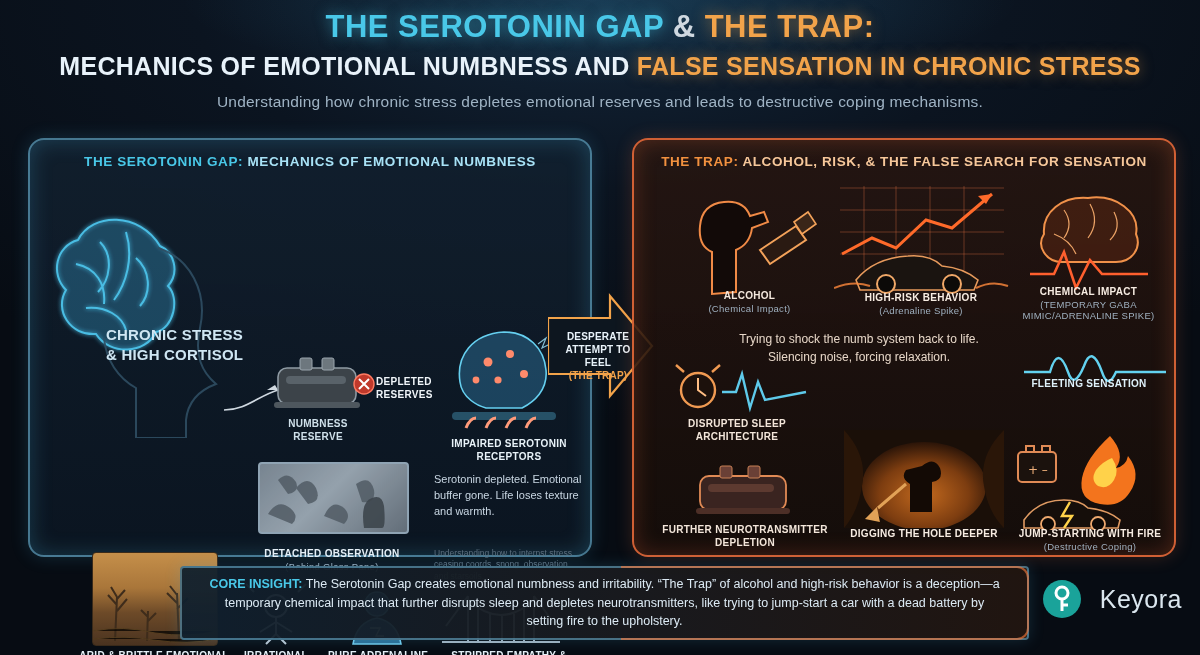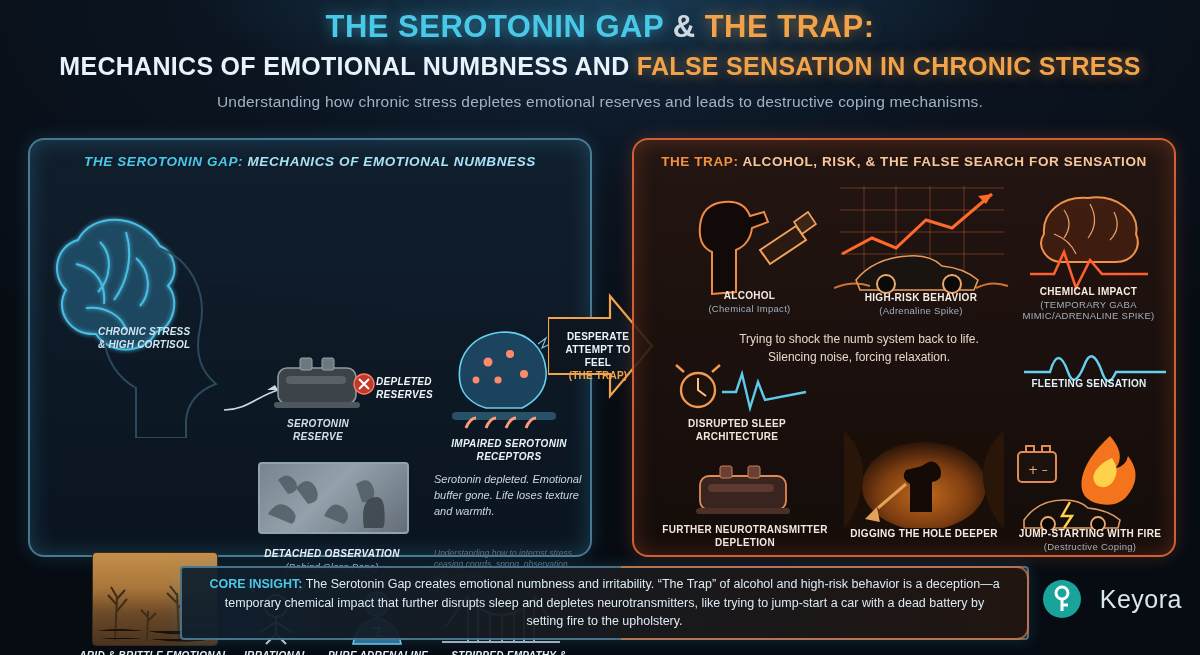--- a/index.html
+++ b/index.html
@@ -31,21 +31,20 @@
   .c-amp{color:#cfd8e0;font-weight:bold;}
   .subtitle{margin-top:12px;font-size:15.5px;color:#9fb3c4;letter-spacing:.2px;}
 
   
   .panel{position:absolute;border-radius:16px;}
   .panel-left{
     left:28px;top:138px;width:560px;height:415px;
     border:2px solid rgba(120,200,235,.55);
     background:linear-gradient(180deg, rgba(18,33,48,.85), rgba(12,22,34,.9));
     box-shadow:0 0 22px rgba(70,180,225,.25) inset, 0 0 18px rgba(70,180,225,.18);
-    font-style:italic;
   }
   .panel-right{
     left:632px;top:138px;width:540px;height:415px;
     border:2px solid rgba(240,110,60,.85);
     background:linear-gradient(180deg, rgba(40,22,16,.85), rgba(22,13,10,.92));
     box-shadow:0 0 22px rgba(240,110,60,.25) inset, 0 0 18px rgba(240,110,60,.2);
   }
   .panel-head{
     position:absolute;top:14px;left:0;right:0;text-align:center;
     font-size:13.5px;font-weight:bold;letter-spacing:.6px;
@@ -54,21 +53,21 @@
   .ph-left .accent{color:#49c8e8;}
   .ph-right{color:#f6c79a;}
   .ph-right .accent{color:#f2913f;}
 
   
   .cap{font-size:10px;font-weight:bold;letter-spacing:.3px;text-align:center;line-height:1.25;}
   .cap .sub{display:block;font-weight:normal;color:#9fb0bf;font-size:9.5px;}
   .node{position:absolute;text-align:center;}
 
   
-  .brain-label{position:absolute;left:68px;top:185px;font-size:10px;font-weight:bold;color:#cfe6f3;line-height:1.3;letter-spacing:.2px;}
+  .brain-label{position:absolute;left:76px;top:185px;font-size:15px;font-weight:bold;color:#cfe6f3;line-height:1.3;letter-spacing:.2px;}
   .detached-box{
     position:absolute;left:228px;top:322px;width:147px;height:68px;
     border:2px solid #8fa3b3;border-radius:4px;
     background:linear-gradient(135deg,#6e7a85,#8e9aa4 45%,#57616b);
     overflow:hidden;
   }
   .landscape{
     position:absolute;left:62px;top:412px;width:124px;height:92px;border-radius:4px;
     background:linear-gradient(180deg,#c58f4a 0%,#a9763a 38%,#6d4a28 65%,#4a3320 100%);
     overflow:hidden;border:1px solid #3a2a1a;
@@ -151,21 +150,21 @@
     </svg>
 
     <svg style="position:absolute;left:240px;top:212px;" width="96" height="62">
       <rect x="8" y="16" width="78" height="36" rx="9" fill="#3c4349" stroke="#8e9aa3" stroke-width="1.6"></rect>
       <rect x="16" y="24" width="60" height="8" rx="4" fill="#596269"></rect>
       <rect x="30" y="6" width="12" height="12" rx="2" fill="#6d777e" stroke="#9aa5ad"></rect>
       <rect x="52" y="6" width="12" height="12" rx="2" fill="#6d777e" stroke="#9aa5ad"></rect>
       <rect x="4" y="50" width="86" height="6" rx="3" fill="#4e575e"></rect>
     </svg>
     <div class="node cap" style="left:232px;top:278px;width:112px;color:#cfe0ea;">
-      <span>SEROTONIN RESERVE</span>
+      <span>NUMBNESS RESERVE</span>
     </div>
 
     <svg style="position:absolute;left:322px;top:232px;" width="24" height="24">
       <circle cx="12" cy="12" r="10" fill="#c0392b" stroke="#ff7a62" stroke-width="1.4"></circle>
       <path d="M7 7 L17 17 M17 7 L7 17" stroke="#fff" stroke-width="2"></path>
     </svg>
     <div class="node cap" style="left:346px;top:236px;width:74px;color:#f0f5f9;text-align:left;">
       <span>DEPLETED RESERVES</span>
     </div>
 

